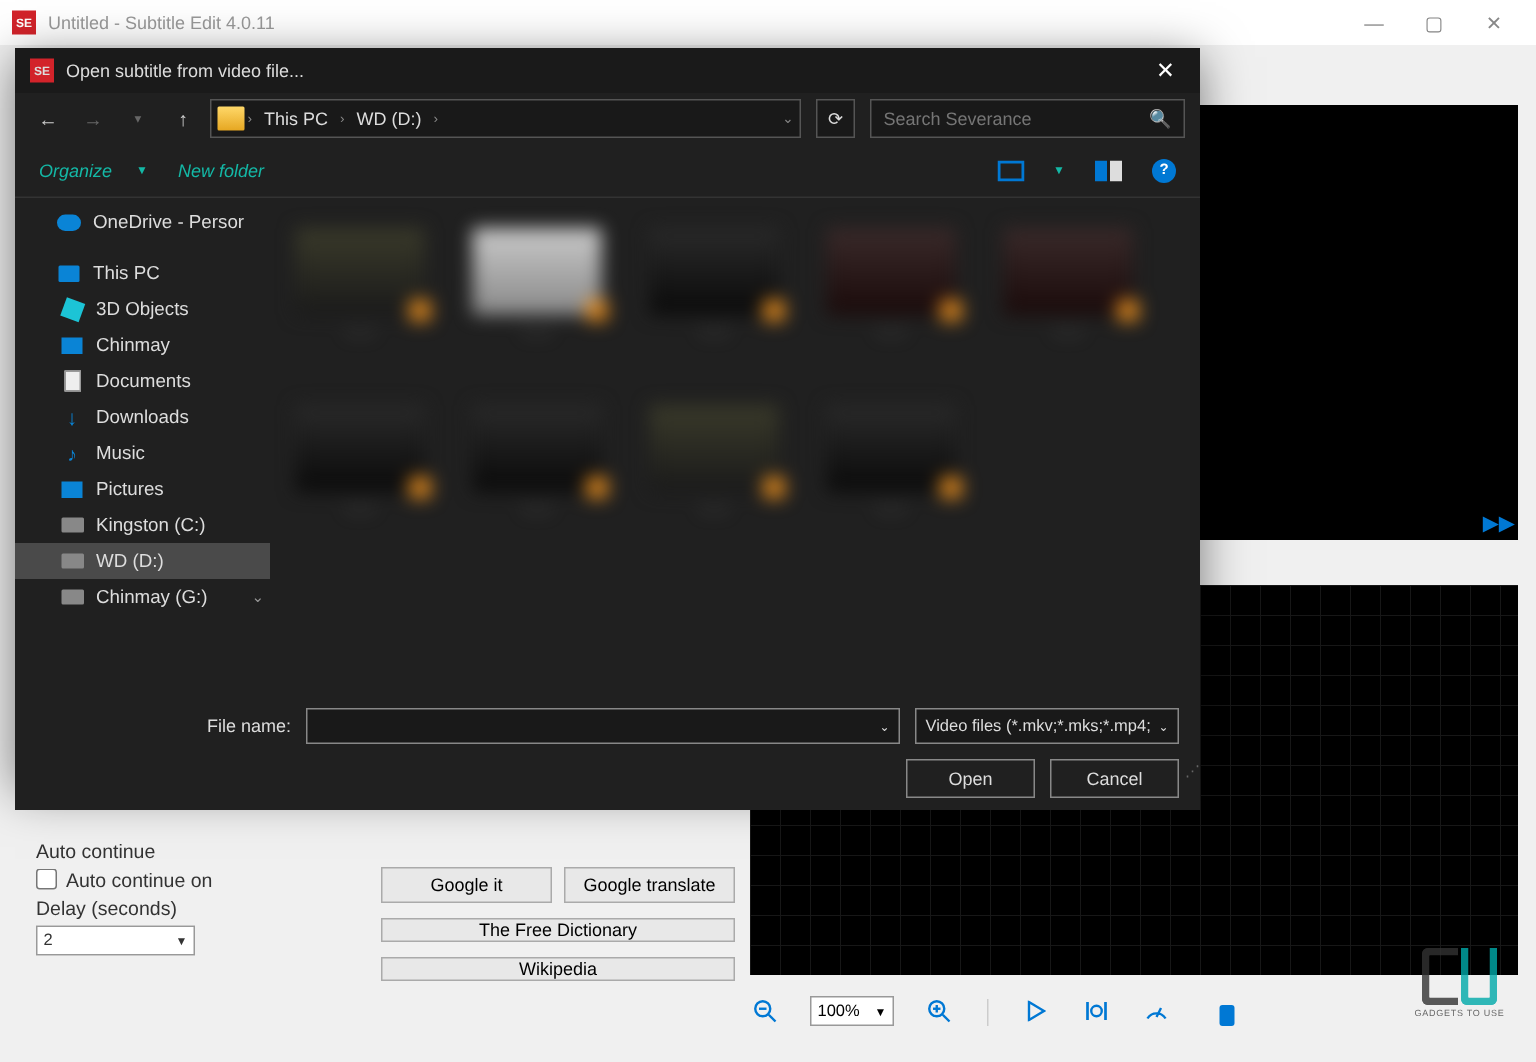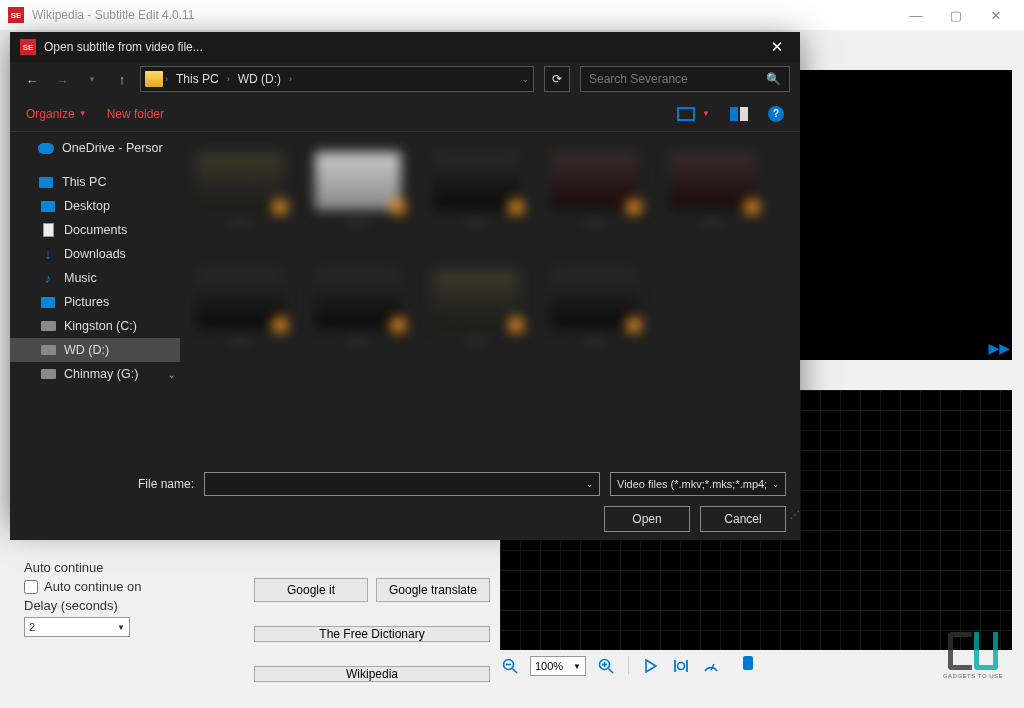--- a/index.html
+++ b/index.html
@@ -21,33 +21,33 @@
 
 
 .lang-dd { position: absolute; right: 185px; top: 40px; width: 30px; height: 22px; border: 1px solid #bbb; background: #fff; display:flex;align-items:center;justify-content:flex-end;padding-right:4px;font-size:9px;}
 .m-label{position:absolute;right:216px;top:42px;font-size:12px;}
 
 
 .wave-area { position: absolute; left: 500px; top: 360px; right: 12px; height: 260px; background: #000; }
 .wave-grid { position: absolute; inset: 0; background-image: linear-gradient(#1a1a1a 1px, transparent 1px), linear-gradient(90deg, #1a1a1a 1px, transparent 1px); background-size: 20px 20px; opacity: 0.9; }
 
 
-.playback-bar { position: absolute; left: 500px; top: 626px; height: 28px; display: flex; align-items: flex-start; gap: 10px; font-size: 13px; color: #0078d4; }
+.playback-bar { position: absolute; left: 500px; top: 626px; height: 28px; display: flex; align-items: flex-end; gap: 20px; font-size: 13px; color: #0078d4; }
 .playback-bar .zoom-dd { width: 56px; height: 20px; border: 1px solid #999; background: #fff; color: #000; font-size: 11px; padding: 0 4px; display:flex;align-items:center;justify-content:space-between;}
 .playback-bar .ico { width: 20px; height: 20px; display:flex;align-items:center;justify-content:center;}
 .playback-bar .slider-dot{width:10px;height:14px;background:#0078d4;border-radius:2px;margin-left:12px;}
 
 
 .auto-cont { position: absolute; left: 24px; top: 530px; font-size: 13px; color: #333; }
-.auto-cont .row { display: flex; align-items: center; gap: 6px; margin: 4px 0; }
+.auto-cont .row { display: flex; align-items: flex-start; gap: 6px; margin: 4px 0; }
 .auto-cont input[type=checkbox]{width:14px;height:14px;}
 .delay-dd { width: 106px; height: 20px; border: 1px solid #999; background: #fff; font-size: 11px; padding: 0 4px; display:flex;align-items:center;justify-content:space-between;}
 
 
-.dict-btns { position: absolute; left: 254px; top: 548px; display: flex; flex-direction: column; gap: 24px; width: 236px;}
+.dict-btns { position: absolute; left: 254px; top: 548px; display: flex; flex-direction: column; gap: 10px; width: 236px;}
 .dict-row { display:flex; gap:8px;}
 .dict-btn { flex:1; height: 24px; border: 1px solid #aaa; background: #e8e8e8; font-size: 12px; display:flex;align-items:center;justify-content:center;}
 
 
 .tip { position: absolute; left: 24px; top: 645px; font-size: 12px; color: #999; }
 
 
 .watermark { position: absolute; right: 16px; bottom: 16px; width: 70px; height: 60px; opacity: 0.8; display:flex;flex-direction:column;align-items:center;}
 .watermark .logo{width:50px;height:38px;display:flex;}
 .watermark .logo .g{width:24px;height:38px;border:5px solid #333;border-radius:4px 0 0 4px;border-right:none;}
@@ -67,21 +67,21 @@
 .bc-bar { flex: 1; height: 26px; background: #191919; border: 1px solid #555; display:flex;align-items:center;padding:0 4px;gap:2px;}
 .bc-bar .folder-ico{width:18px;height:16px;background:linear-gradient(#ffd869,#e6a722);border-radius:1px;}
 .bc-bar .crumb{padding:0 6px;display:flex;align-items:center;gap:4px;}
 .bc-bar .chev{color:#888;font-size:9px;}
 .refresh-btn{width:26px;height:26px;border:1px solid #555;background:#191919;display:flex;align-items:center;justify-content:center;margin-left:4px;}
 .search-box{width:210px;height:26px;border:1px solid #555;background:#191919;display:flex;align-items:center;padding:0 8px;margin-left:4px;color:#888;}
 .search-box input{flex:1;background:none;border:none;color:#ccc;font-size:12px;outline:none;}
 .search-box .sico{color:#888;}
 
 .toolbar-row{height:36px;display:flex;align-items:center;padding:0 16px;gap:20px;border-bottom:1px solid #333;}
-.toolbar-row .tb-btn{display:flex;align-items:center;gap:4px;color:#ef4444;}
+.toolbar-row .tb-btn{display:flex;align-items:center;gap:16px;color:#14b8a6;font-style:italic;}
 .toolbar-row .spacer{flex:1;}
 .toolbar-row .help-ico{width:16px;height:16px;border-radius:50%;background:#0078d4;color:#fff;display:flex;align-items:center;justify-content:center;font-size:10px;font-weight:bold;}
 
 .explorer-body{display:flex;height:330px;}
 .sidebar{width:170px;background:#202020;padding:4px 0;overflow:hidden;}
 .sb-item{height:24px;display:flex;align-items:center;padding-left:28px;gap:8px;font-size:12.5px;}
 .sb-item.indent{padding-left:30px;}
 .sb-item.selected{background:#4a4a4a;}
 .sb-item .ico{width:16px;height:14px;display:flex;align-items:center;justify-content:center;}
 .sb-item .cloud{width:16px;height:11px;background:#0a84d6;border-radius:6px;position:relative;}
@@ -117,21 +117,21 @@
 .resize-grip{position:absolute;right:2px;bottom:2px;color:#666;font-size:10px;letter-spacing:-2px;}
 
 .chev-sm{font-size:8px;}
 </style>
 </head>
 <body>
 
 <div class="app-window">
   <div class="app-titlebar">
     <div class="app-icon">SE</div>
-    <span>Wikipedia - Subtitle Edit 4.0.11</span>
+    <span>Untitled - Subtitle Edit 4.0.11</span>
     <div class="spacer"></div>
     <div class="win-btn">—</div>
     <div class="win-btn">▢</div>
     <div class="win-btn close">✕</div>
   </div>
 
   <div class="app-body">
     <span class="m-label">M</span>
     <div class="lang-dd">▼</div>
     <div class="video-area"></div>
@@ -281,23 +281,29 @@
         </div>
       <div style="height:10px"></div>
       <div class="sb-item">
           <span class="ico">
             <span class="pc"></span>
           </span>
           <span>This PC</span>
         </div>
       <div class="sb-item indent">
           <span class="ico">
+            <span class="obj3d"></span>
+          </span>
+          <span>3D Objects</span>
+        </div>
+      <div class="sb-item indent">
+          <span class="ico">
             <span class="desk"></span>
           </span>
-          <span>Desktop</span>
+          <span>Chinmay</span>
         </div>
       <div class="sb-item indent">
           <span class="ico">
             <span class="doc"></span>
           </span>
           <span>Documents</span>
         </div>
       <div class="sb-item indent">
           <span class="ico dl">↓</span>
           <span>Downloads</span>

